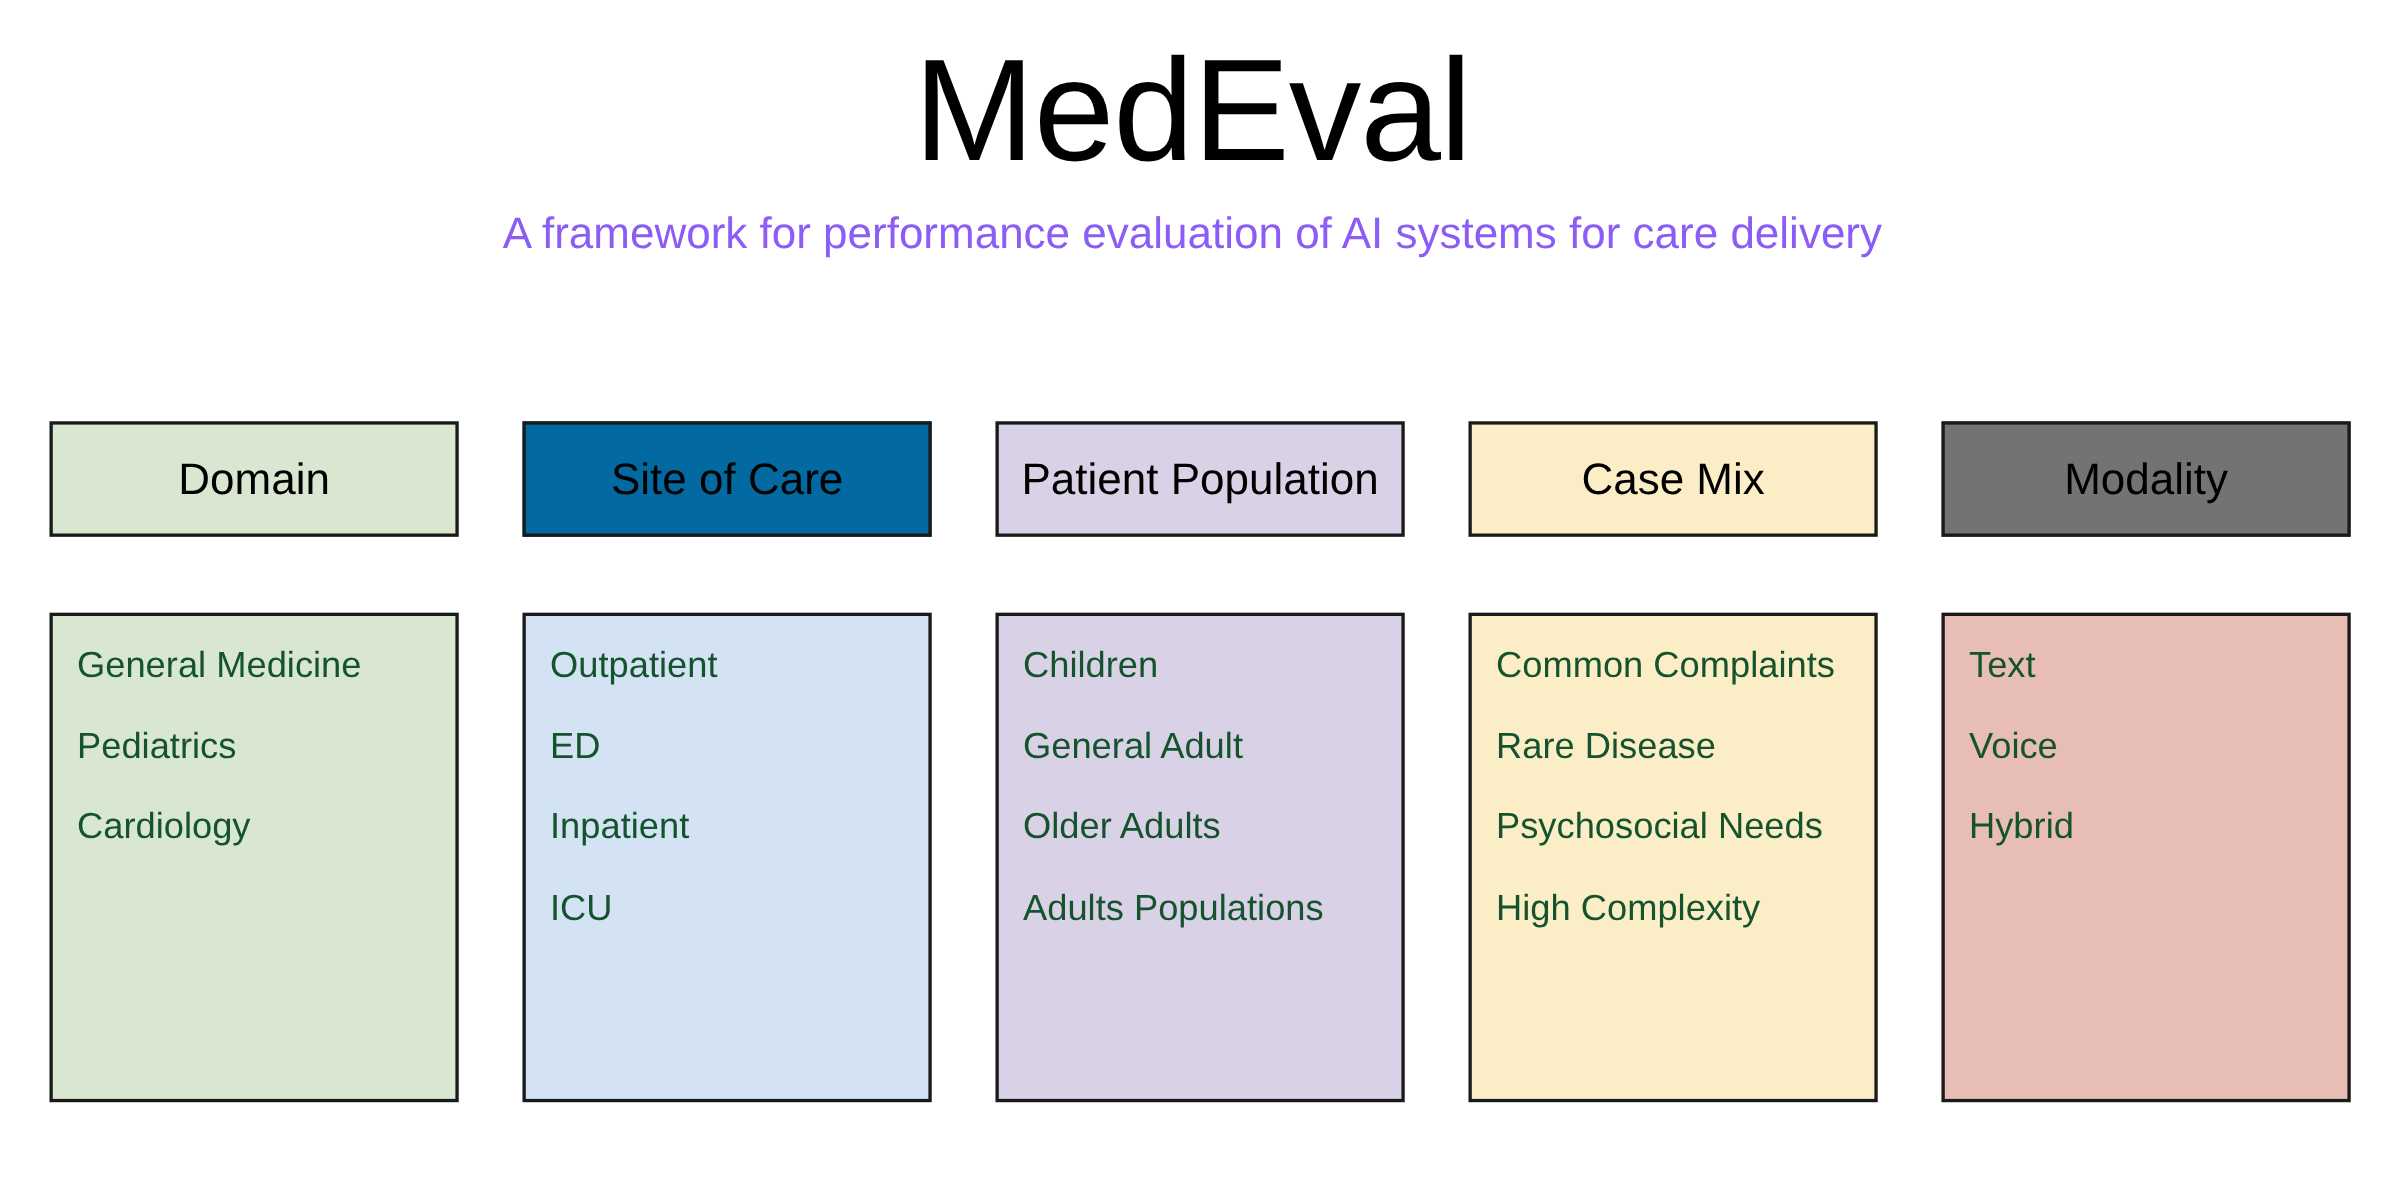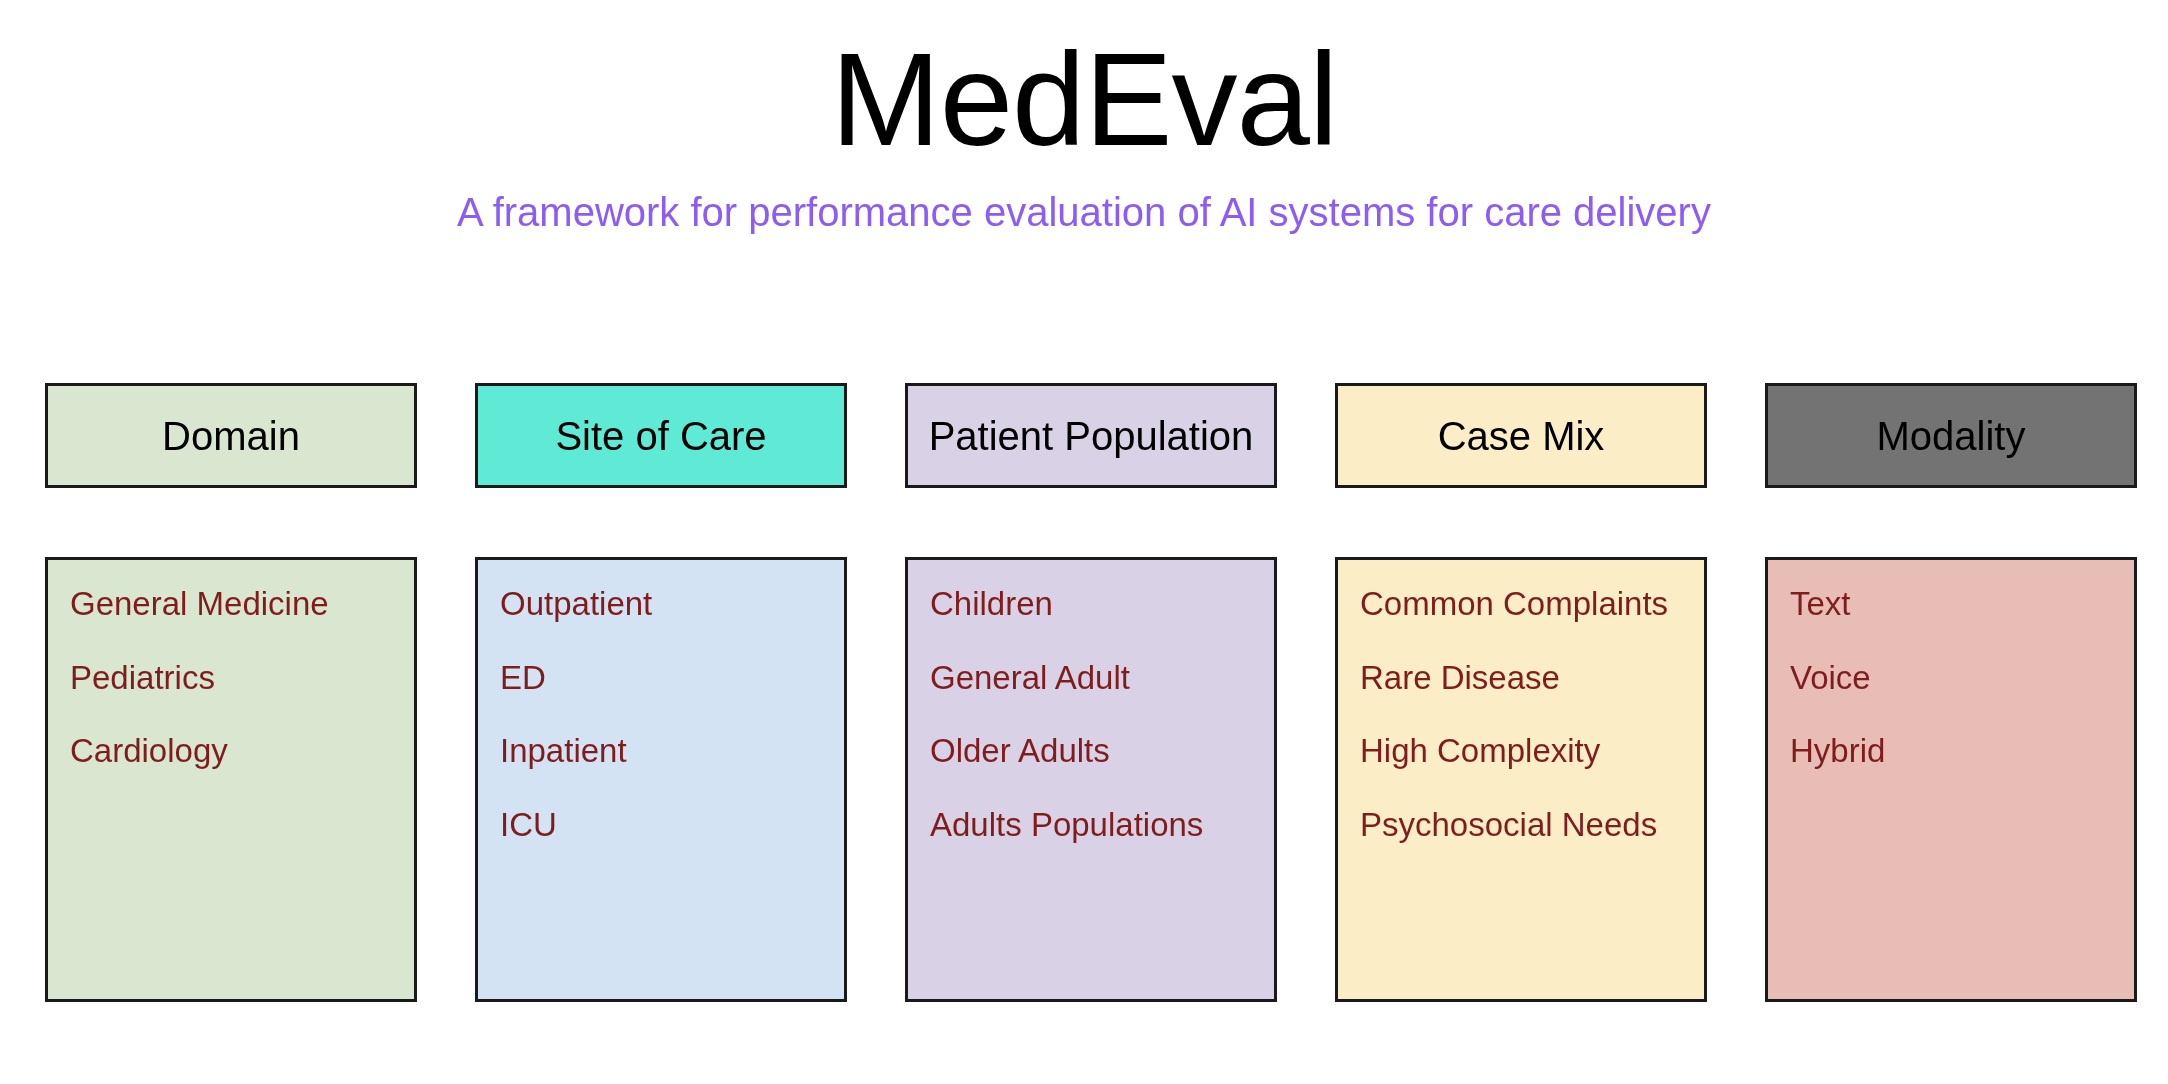--- a/index.html
+++ b/index.html
@@ -95,21 +95,21 @@
     padding: 26px 22px 20px 22px;
     overflow: hidden;
   }
   .item-list {
     display: block;
   }
   .item {
     font-family: "Liberation Sans", sans-serif;
     font-size: 33px;
     line-height: 1.08;
-    color: #7f1d1d;
+    color: #14532d;
     margin: 0 0 38px 0;
     white-space: normal;
     word-break: normal;
   }
   .item:last-child { margin-bottom: 0; margin-top: 26px; }
 
   
 </style>
 </head>
 <body>
@@ -129,21 +129,21 @@
         </div>
         <div class="col-body" style="background: rgb(217, 231, 208); border-color: rgb(26, 26, 26);">
           <div class="item-list">
             <div class="item">General Medicine</div>
             <div class="item">Pediatrics</div>
             <div class="item">Cardiology</div>
           </div>
         </div>
       </div>
       <div class="column">
-        <div class="col-header" style="background: #5eead4; border-color: rgb(26, 26, 26); justify-content: center;">
+        <div class="col-header" style="background: #0369a1; border-color: rgb(26, 26, 26); justify-content: center;">
           <span class="col-header-label">Site of Care</span>
         </div>
         <div class="col-body" style="background: rgb(212, 227, 244); border-color: rgb(26, 26, 26);">
           <div class="item-list">
             <div class="item">Outpatient</div>
             <div class="item">ED</div>
             <div class="item">Inpatient</div>
             <div class="item">ICU</div>
           </div>
         </div>
@@ -162,22 +162,22 @@
         </div>
       </div>
       <div class="column">
         <div class="col-header" style="background: rgb(251, 238, 198); border-color: rgb(26, 26, 26);">
           <span class="col-header-label">Case Mix</span>
         </div>
         <div class="col-body" style="background: rgb(251, 238, 198); border-color: rgb(26, 26, 26);">
           <div class="item-list">
             <div class="item">Common Complaints</div>
             <div class="item">Rare Disease</div>
+            <div class="item">Psychosocial Needs</div>
             <div class="item">High Complexity</div>
-            <div class="item">Psychosocial Needs</div>
           </div>
         </div>
       </div>
       <div class="column">
         <div class="col-header" style="background: #737373; border-color: rgb(26, 26, 26);">
           <span class="col-header-label">Modality</span>
         </div>
         <div class="col-body" style="background: rgb(231, 189, 182); border-color: rgb(26, 26, 26);">
           <div class="item-list">
             <div class="item">Text</div>

